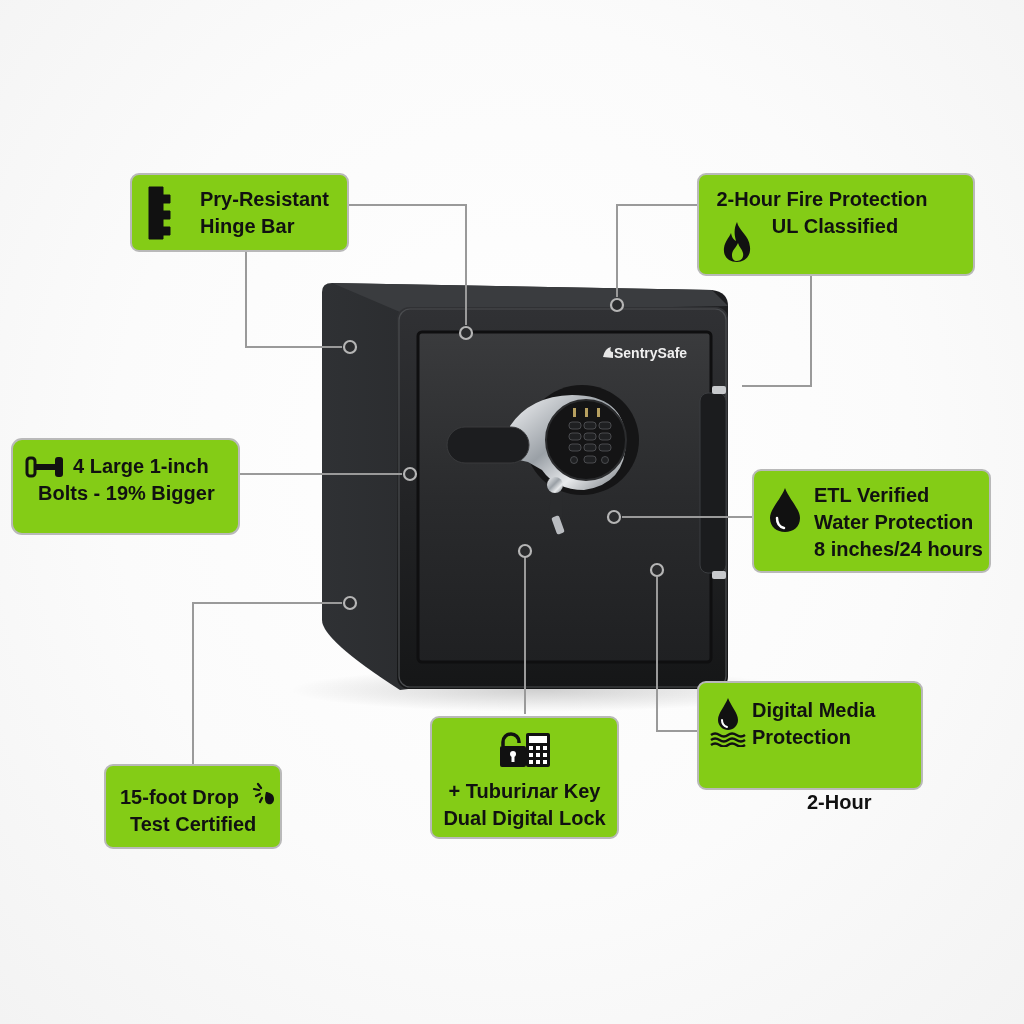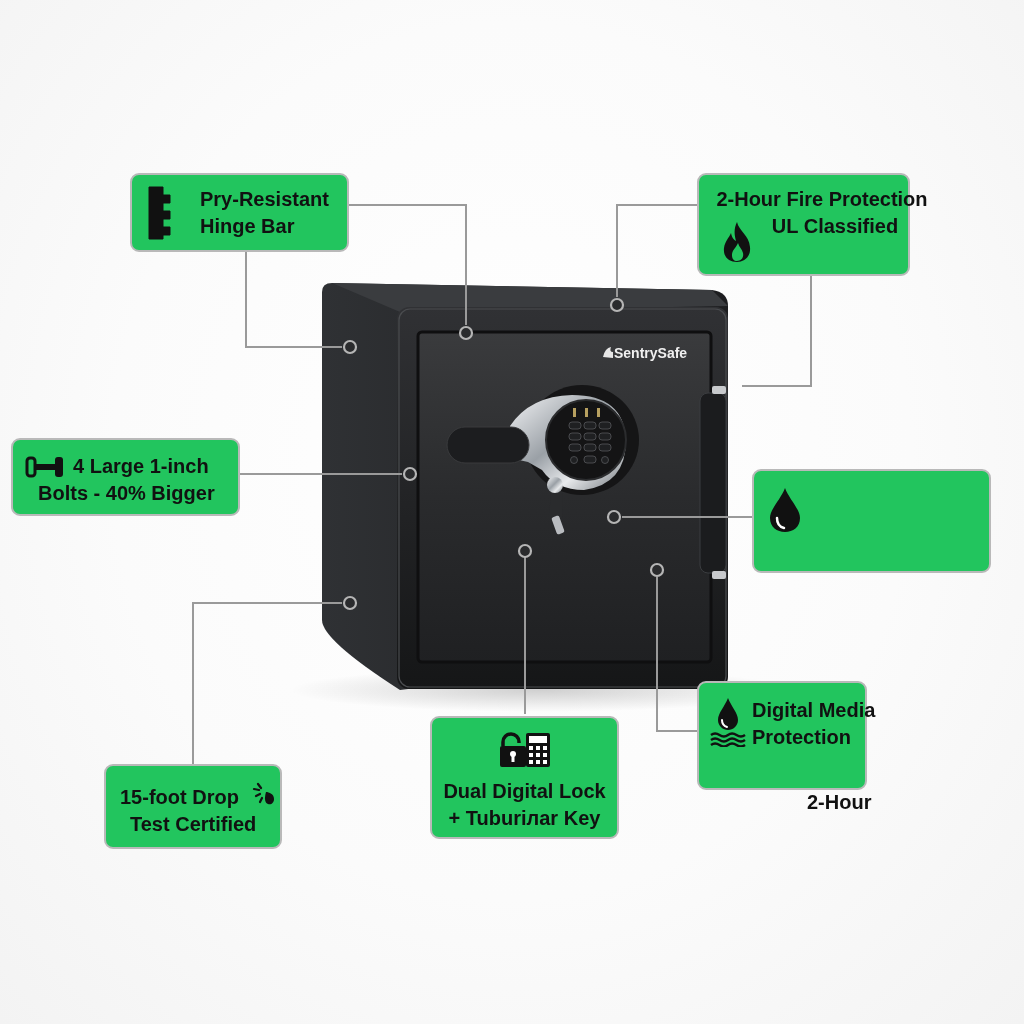--- a/index.html
+++ b/index.html
@@ -1,20 +1,20 @@
 <!DOCTYPE html>
 <html><head>
 <meta charset="utf-8">
 <style>
   html,body{margin:0;padding:0;}
   body{width:1024px;height:1024px;position:relative;overflow:hidden;
     background:radial-gradient(ellipse at 50% 45%, #ffffff 0%, #fbfbfb 55%, #f3f3f3 100%);
     font-family:"Liberation Sans", sans-serif;}
   .layer{position:absolute;left:0;top:0;width:1024px;height:1024px;}
-  .callout{position:absolute;background:#22c55e;border:2px solid #b9b9b9;border-radius:9px;
+  .callout{position:absolute;background:#84cc16;border:2px solid #b9b9b9;border-radius:9px;
     box-sizing:border-box;color:#111;font-weight:bold;font-size:20px;line-height:27px;}
   .callout .txt{position:absolute;}
   .callout .ln{display:block;white-space:nowrap;}
   .ico{position:absolute;}
 </style>
 </head>
 <body>
 
 <svg class="layer" viewBox="0 0 1024 1024" width="1024" height="1024">
   <defs>
@@ -121,52 +121,57 @@
 <div class="callout" style="left:130px;top:173px;width:219px;height:79px;">
   <svg class="ico" style="left:15px;top:10px" width="26" height="56" viewBox="0 0 26 56">
     <path d="M2 2 h14 v8 h7 v8 h-7 v8 h7 v8 h-7 v8 h7 v8 h-7 v4 h-14 z" fill="#111" stroke="#111" stroke-linejoin="round"></path>
   </svg>
   <div class="txt" style="left:68px;top:11px;">
     <span class="ln">Pry-Resistant</span>
     <span class="ln">Hinge Bar</span>
   </div>
 </div>
 
-<div class="callout" style="left:697px;top:173px;width:213px;height:103px;">
+<div class="callout" style="left:697px;top:173px;width:278px;height:103px;">
   <svg class="ico" style="left:22px;top:46px" width="32" height="42" viewBox="0 0 32 42">
     <path d="M16 1 C18 10 28 14 29 26 C30 36 23 41 16 41 C8 41 2 36 3 27 C4 20 8 17 10 12 C11 17 13 19 15 20 C13 13 13 7 16 1 Z M16 40 C20 40 23 37 22 32 C21 28 18 26 17 22 C15 27 11 29 11 34 C11 38 13 40 16 40 Z" fill="#111" fill-rule="evenodd"></path>
   </svg>
   <div class="txt" style="left:12px;top:11px;text-align:center;width:222px;">
     <span class="ln">2-Hour Fire Protection</span>
     <span class="ln" style="padding-left:26px;">UL Classified</span>
   </div>
 </div>
 
-<div class="callout" style="left:11px;top:438px;width:229px;height:78px;">
+<div class="callout" style="left:11px;top:438px;width:229px;height:97px;border-radius:11px;">
   <svg class="ico" style="left:12px;top:16px" width="40" height="22" viewBox="0 0 40 22">
     <rect x="2" y="2" width="8" height="18" rx="3" fill="none" stroke="#111" stroke-width="3"></rect>
     <rect x="9" y="8" width="22" height="6" fill="#111"></rect>
     <rect x="30" y="1" width="8" height="20" rx="3" fill="#111"></rect>
   </svg>
   <div class="txt" style="left:60px;top:13px;">
     <span class="ln">4 Large 1-inch</span>
   </div>
   <div class="txt" style="left:25px;top:40px;">
-    <span class="ln">Bolts - 40% Bigger</span>
+    <span class="ln">Bolts - 19% Bigger</span>
   </div>
 </div>
 
 <div class="callout" style="left:752px;top:469px;width:239px;height:104px;">
   <svg class="ico" style="left:14px;top:16px" width="34" height="46" viewBox="0 0 34 46">
     <path d="M17 1 C21 12 32 22 32 31 C32 40 25 45 17 45 C9 45 2 40 2 31 C2 22 13 12 17 1 Z" fill="#111"></path>
     <path d="M9 31 C9 37 12 40 16 41" fill="none" stroke="#fff" stroke-width="2.5" stroke-linecap="round"></path>
   </svg>
-</div>
-
-<div class="callout" style="left:697px;top:681px;width:170px;height:109px;">
+  <div class="txt" style="left:60px;top:11px;">
+    <span class="ln">ETL Verified</span>
+    <span class="ln">Water Protection</span>
+    <span class="ln">8 inches/24 hours</span>
+  </div>
+</div>
+
+<div class="callout" style="left:697px;top:681px;width:226px;height:109px;">
   <svg class="ico" style="left:11px;top:14px" width="36" height="50" viewBox="0 0 36 50">
     <path d="M18 1 C21 9 28 16 28 23 C28 29 23 33 18 33 C13 33 8 29 8 23 C8 16 15 9 18 1 Z" fill="#111"></path>
     <path d="M12 23 C12 27 14 29 17 30" fill="none" stroke="#fff" stroke-width="2" stroke-linecap="round"></path>
     <path d="M1 38 q4 -3 8.5 0 t8.5 0 t8.5 0 t8.5 0 M1 43 q4 -3 8.5 0 t8.5 0 t8.5 0 t8.5 0 M1 48 q4 -3 8.5 0 t8.5 0 t8.5 0 t8.5 0" fill="none" stroke="#111" stroke-width="2.4"></path>
   </svg>
   <div class="txt" style="left:53px;top:14px;">
     <span class="ln">Digital Media</span>
     <span class="ln">Protection</span>
     <span class="ln" style="padding-left:55px;margin-top:38px;">2-Hour</span>
   </div>
@@ -186,22 +191,22 @@
         <rect x="44" y="14" width="4" height="4"></rect>
       <rect x="30" y="21" width="4" height="4"></rect>
         <rect x="37" y="21" width="4" height="4"></rect>
         <rect x="44" y="21" width="4" height="4"></rect>
       <rect x="30" y="28" width="4" height="4"></rect>
         <rect x="37" y="28" width="4" height="4"></rect>
         <rect x="44" y="28" width="4" height="4"></rect>
     </g>
   </svg>
   <div class="txt" style="left:0;top:60px;width:185px;text-align:center;">
+    <span class="ln">+ Tuburiлar Key</span>
     <span class="ln">Dual Digital Lock</span>
-    <span class="ln">+ Tuburiлar Key</span>
   </div>
 </div>
 
 <div class="callout" style="left:104px;top:764px;width:178px;height:85px;">
   <div class="txt" style="left:14px;top:18px;">
     <span class="ln">15-foot Drop</span>
   </div>
   <svg class="ico" style="left:146px;top:16px" width="24" height="26" viewBox="0 0 24 26">
     <path d="M14 10 C17 10 22 12 22 17 C22 21 19 23 16 22 C13 21 12 17 14 10 Z" fill="#111"></path>
     <path d="M6 2 l3 4 M2 7 l5 1 M4 14 l4 -2 M8 20 l2 -4" stroke="#111" stroke-width="2.2" stroke-linecap="round"></path>

